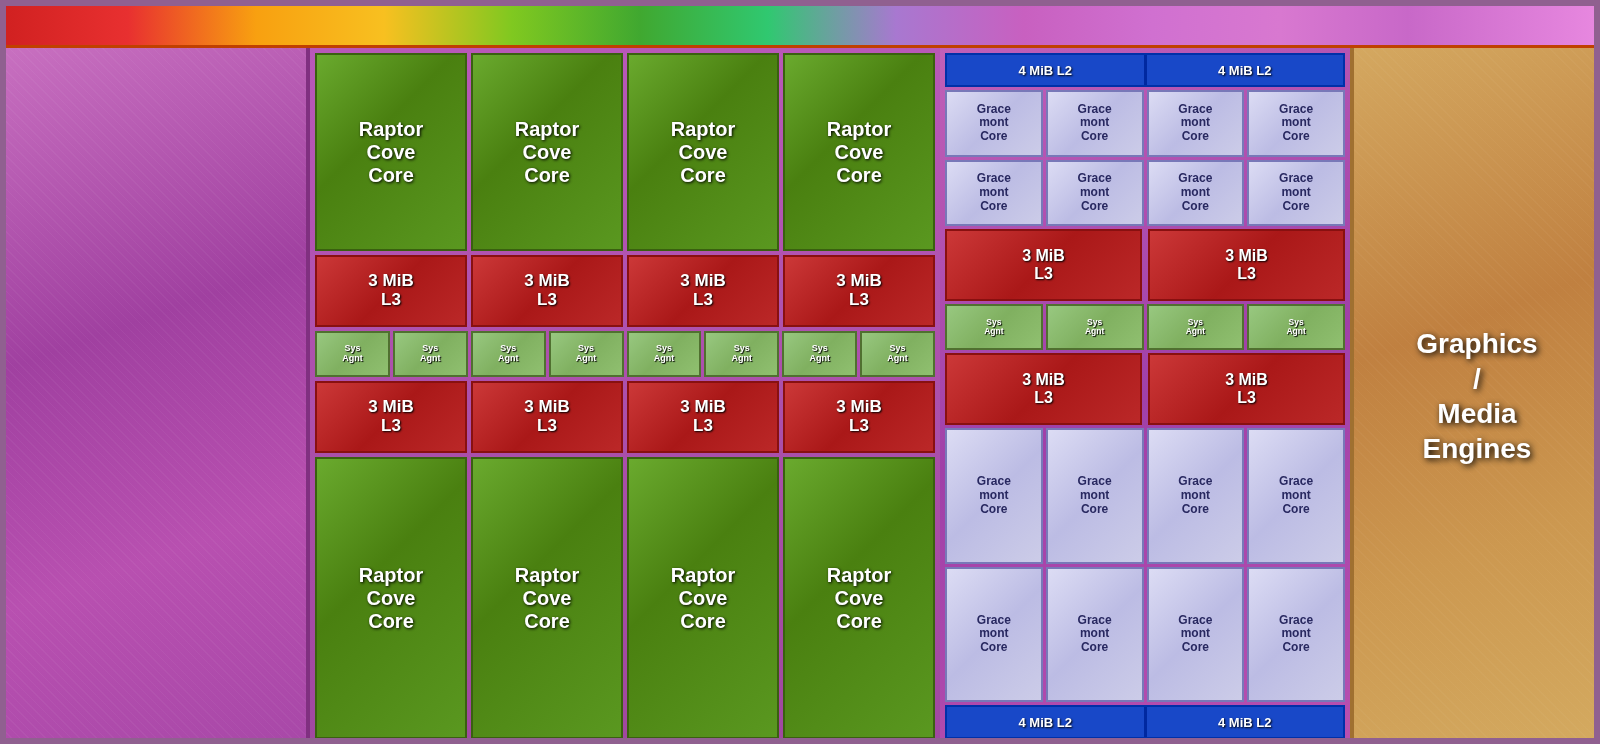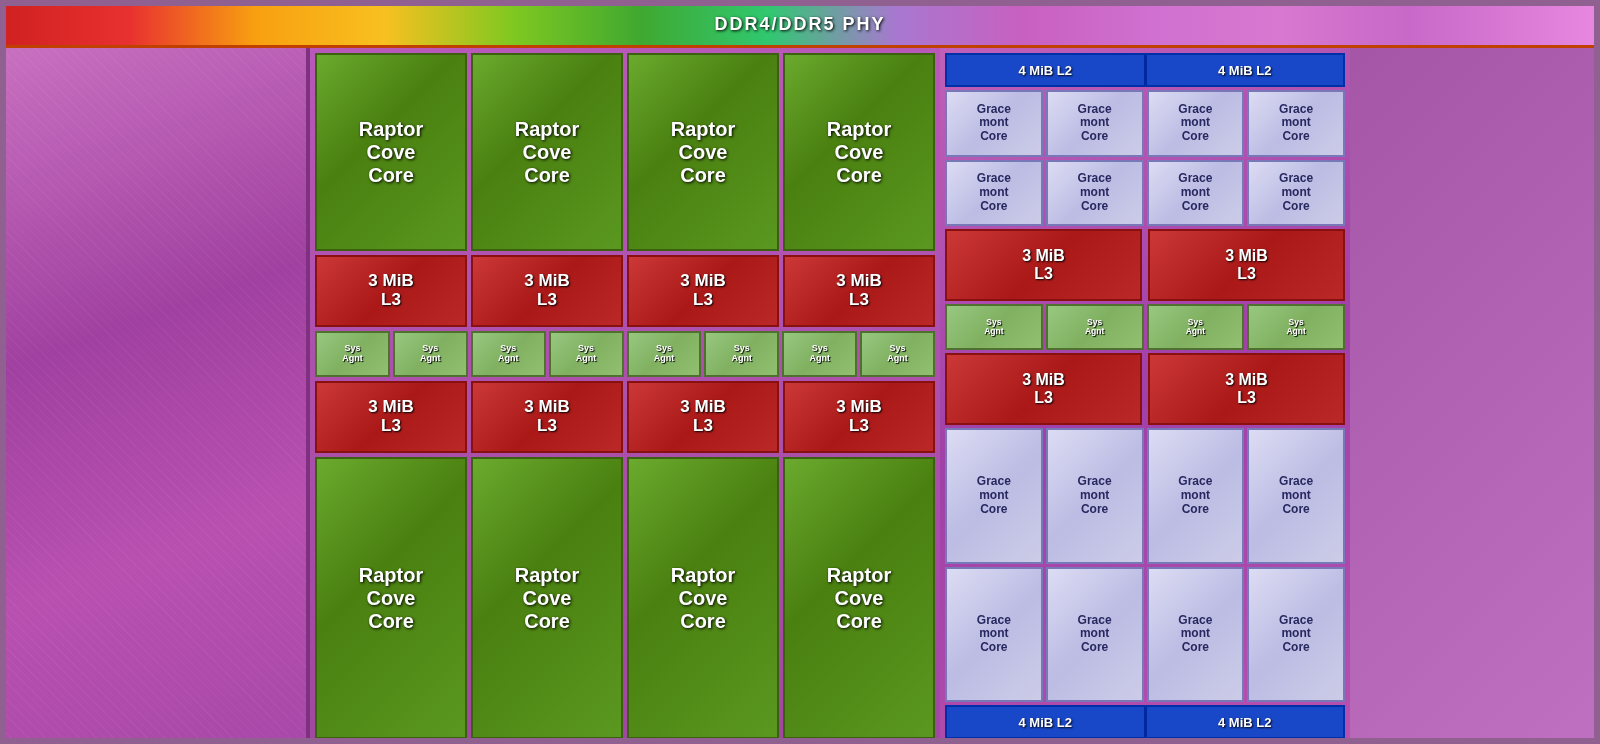--- a/index.html
+++ b/index.html
@@ -40,26 +40,20 @@
 
 <div class="chip-layout">
 
   <div style="
     position: absolute; top: 0; left: 0; right: 0; height: 48px;
     background: linear-gradient(90deg, #d02020 0%, #e83030 8%, #f8a010 16%, #f8c020 24%, #80c820 32%, #40a830 40%, #30c870 48%, #a878d0 56%, #c860c0 64%, #d070d0 72%, #d878d0 80%, #c868c8 88%, #e888e0 100%);
     border-bottom: 3px solid #c04000;
     z-index: 20;
   "></div>
 
-  <div style="
-    position: absolute; top: 8px; left: 600px; right: 600px; height: 32px;
-    display: flex; align-items: center; justify-content: center; z-index: 30;
-  ">
-    <span style="color:#fff; font-size:18px; font-weight:900; text-shadow:1px 1px 3px #000; letter-spacing:2px;">DDR4/DDR5 PHY</span>
-  </div>
 
   <div style="
     position: absolute; top: 48px; left: 0; right: 0; bottom: 0;
     display: flex; flex-direction: row;
     background: linear-gradient(135deg, #b860b8 0%, #a050a0 50%, #c070c0 100%);
   ">
 
     <div style="
       width: 310px;
       background: linear-gradient(160deg, #c870c0 0%, #a040a0 40%, #b850b0 70%, #a848a8 100%);
@@ -289,20 +283,32 @@
           <div style="flex:1;background:#1848c8;display:flex;align-items:center;justify-content:center;border-right:3px solid #0028a0;">
             <span style="color:#fff;font-size:13px;font-weight:900;text-shadow:1px 1px 2px #000;">4 MiB L2</span>
           </div>
           <div style="flex:1;background:#1848c8;display:flex;align-items:center;justify-content:center;">
             <span style="color:#fff;font-size:13px;font-weight:900;text-shadow:1px 1px 2px #000;">4 MiB L2</span>
           </div>
         </div>
 
       </div>
 
+      <div style="
+        flex: 1;
+        background: linear-gradient(160deg, #d4a860 0%, #c08040 40%, #cc9850 70%, #d4aa60 100%);
+        border-left: 4px solid #a07030;
+        display: flex; align-items: center; justify-content: center;
+        position: relative; overflow: hidden;
+      ">
+        <div style="position:absolute;inset:0;background:repeating-linear-gradient(45deg,rgba(255,255,255,0.03) 0,rgba(255,255,255,0.03) 1px,transparent 1px,transparent 7px);"></div>
+        <div style="position:relative;z-index:2;text-align:center;">
+          <span style="color:#fff;font-size:28px;font-weight:900;text-align:center;display:block;text-shadow:2px 2px 6px #000;line-height:1.25;">Graphics<br>/<br>Media<br>Engines</span>
+        </div>
+      </div>
 
     </div>
 
   </div>
 
   <div style="
     position:absolute;inset:0;
     border: 6px solid #906090;
     pointer-events:none;
     z-index:50;

